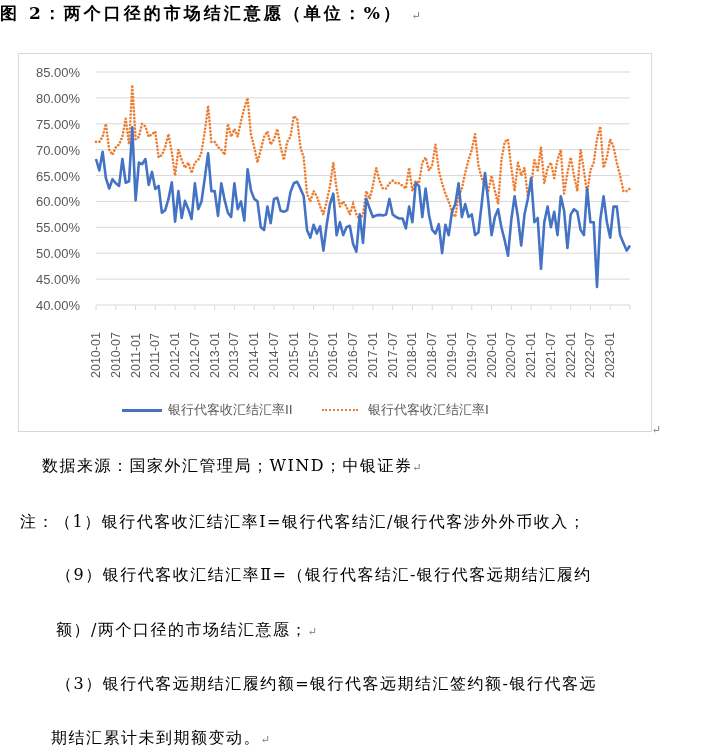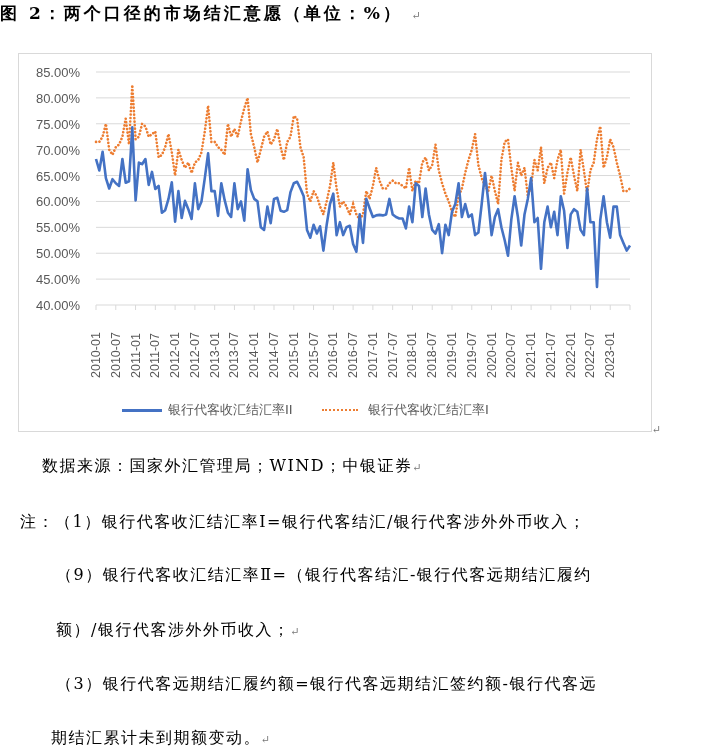--- a/index.html
+++ b/index.html
@@ -131,18 +131,18 @@
 </div>
 <span class="para-mark" style="left:652px; top:423px;">↵</span>
 
 <div class="text-line" style="left:10px; top:456px;margin-left:32px;">
   <span>数据来源：国家外汇管理局；WIND；中银证券</span><span class="mark" style="font-size:11px;color:#777;">↵</span>
 </div>
 
 <div class="text-line" style="left:20px; top:512px;">注：（1）银行代客收汇结汇率Ⅰ=银行代客结汇/银行代客涉外外币收入；</div>
 <div class="text-line" style="left:56px; top:565px;">（9）银行代客收汇结汇率Ⅱ=（银行代客结汇-银行代客远期结汇履约</div>
 <div class="text-line" style="left:56px; top:620px;">
-  <span>额）/银行代客涉外外币收入；</span><span style="font-size:11px;color:#777;">↵</span>
+  <span>额）/两个口径的市场结汇意愿；</span><span style="font-size:11px;color:#777;">↵</span>
 </div>
 <div class="text-line" style="left:56px; top:674px;">（3）银行代客远期结汇履约额=银行代客远期结汇签约额-银行代客远</div>
 <div class="text-line" style="left:51px; top:728px;">
   <span>期结汇累计未到期额变动。</span><span style="font-size:11px;color:#777;">↵</span>
 </div>
 
 </body></html>

